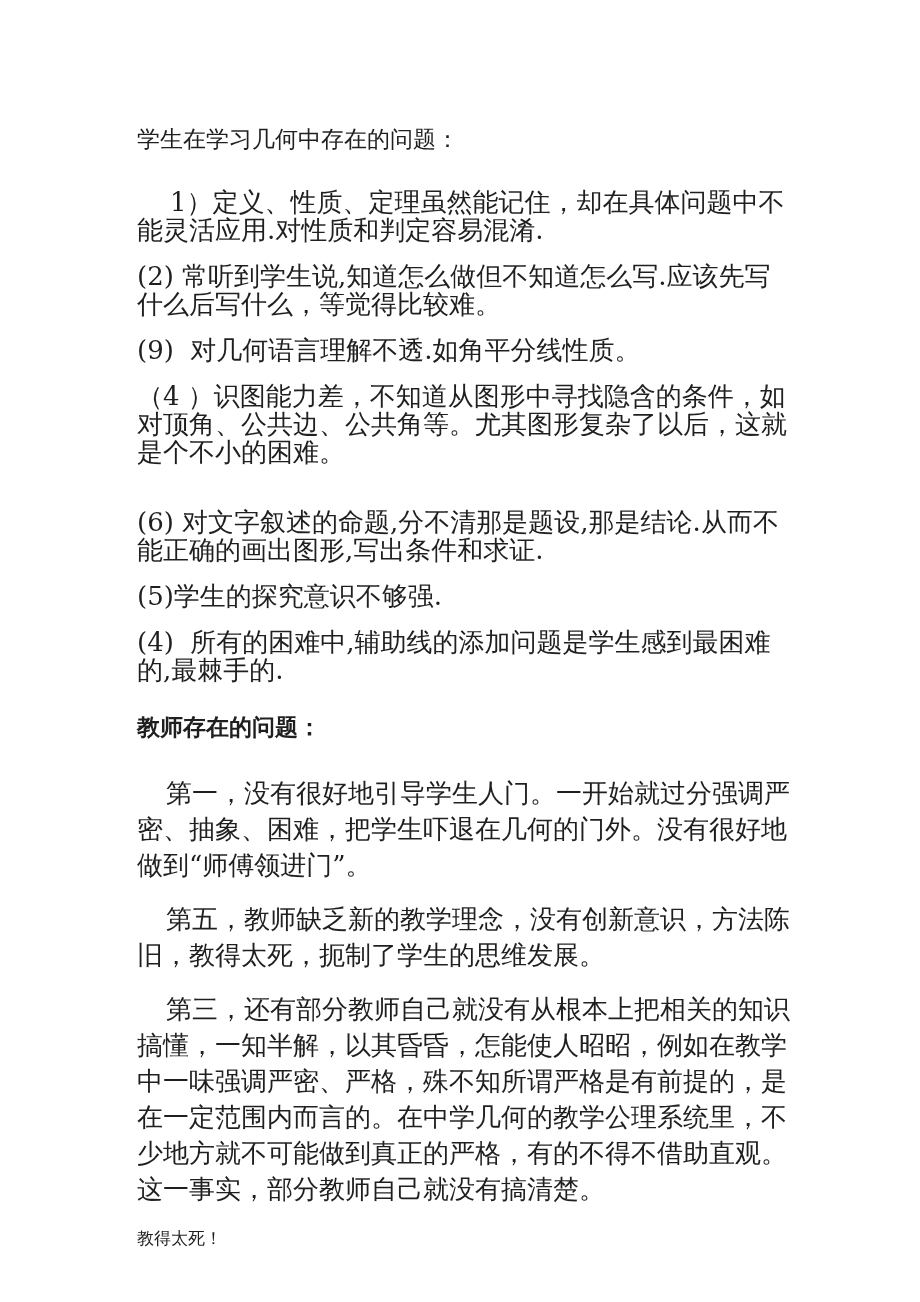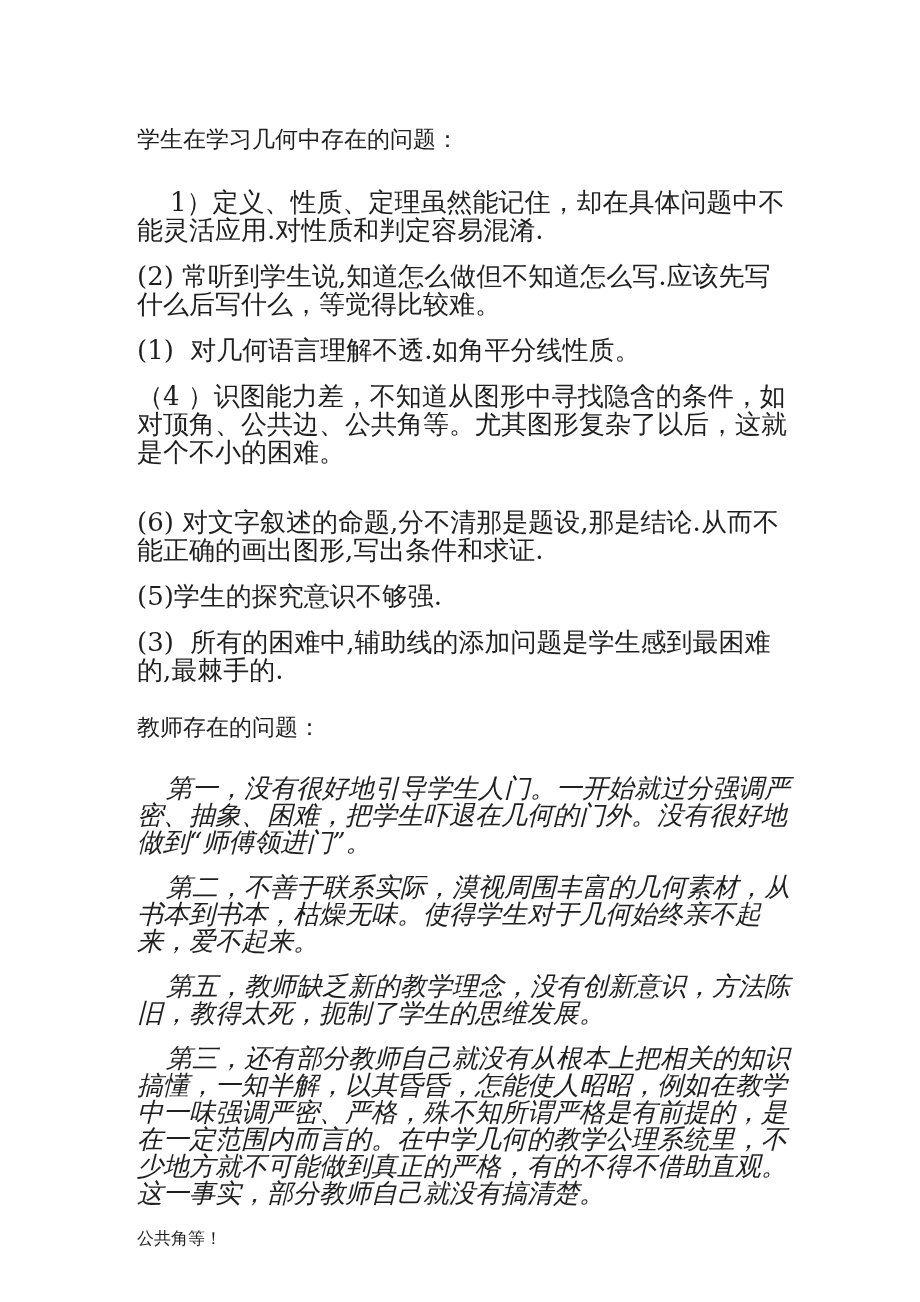--- a/index.html
+++ b/index.html
@@ -20,69 +20,68 @@
   }
   .doc-title {
     font-size: 23px;
     font-weight: normal;
     line-height: 28px;
     margin: 0 0 35px 0;
     white-space: pre-wrap;
   }
   .section-heading {
     font-size: 23px;
-    font-weight: normal;
+    font-weight: bold;
     line-height: 28px;
     margin: 29px 0 34px 0;
     white-space: pre-wrap;
   }
   .para {
     font-size: 26px;
     line-height: 28px;
     margin: 0 0 18px 0;
     white-space: pre-wrap;
   }
   .para.indent-1 { text-indent: 33px; }
   .para.indent-2 { text-indent: 29px; }
   .para.gap-after { margin-bottom: 42px; }
-  .teacher-para { line-height: 27px; font-style: italic; }
+  .teacher-para { line-height: 36px; }
   .closing {
     font-size: 17px;
     line-height: 22px;
     margin: 20px 0 0 0;
     white-space: pre-wrap;
   }
 </style>
 </head>
 <body>
 
 <div class="page">
 
   <h1 class="doc-title">学生在学习几何中存在的问题：</h1>
 
   <p class="para indent-1">1）定义、性质、定理虽然能记住，却在具体问题中不能灵活应用.对性质和判定容易混淆.</p>
 
   <p class="para">(2) 常听到学生说,知道怎么做但不知道怎么写.应该先写什么后写什么，等觉得比较难。</p>
 
-  <p class="para">(1)  对几何语言理解不透.如角平分线性质。</p>
+  <p class="para">(9)  对几何语言理解不透.如角平分线性质。</p>
 
   <p class="para gap-after">（4 ）识图能力差，不知道从图形中寻找隐含的条件，如对顶角、公共边、公共角等。尤其图形复杂了以后，这就是个不小的困难。</p>
 
 
   <p class="para">(6) 对文字叙述的命题,分不清那是题设,那是结论.从而不能正确的画出图形,写出条件和求证.</p>
 
   <p class="para">(5)学生的探究意识不够强.</p>
 
-  <p class="para">(3)  所有的困难中,辅助线的添加问题是学生感到最困难的,最棘手的.</p>
+  <p class="para">(4)  所有的困难中,辅助线的添加问题是学生感到最困难的,最棘手的.</p>
 
   <h2 class="section-heading">教师存在的问题：</h2>
 
   <p class="para teacher-para indent-2">第一，没有很好地引导学生人门。一开始就过分强调严密、抽象、困难，把学生吓退在几何的门外。没有很好地做到“师傅领进门”。</p>
 
-  <p class="para teacher-para indent-2">第二，不善于联系实际，漠视周围丰富的几何素材，从书本到书本，枯燥无味。使得学生对于几何始终亲不起来，爱不起来。</p>
 
   <p class="para teacher-para indent-2">第五，教师缺乏新的教学理念，没有创新意识，方法陈旧，教得太死，扼制了学生的思维发展。</p>
 
   <p class="para teacher-para indent-2">第三，还有部分教师自己就没有从根本上把相关的知识搞懂，一知半解，以其昏昏，怎能使人昭昭，例如在教学中一味强调严密、严格，殊不知所谓严格是有前提的，是在一定范围内而言的。在中学几何的教学公理系统里，不少地方就不可能做到真正的严格，有的不得不借助直观。这一事实，部分教师自己就没有搞清楚。</p>
 
-  <p class="closing">公共角等！</p>
+  <p class="closing">教得太死！</p>
 
 </div>
 
 </body></html>

